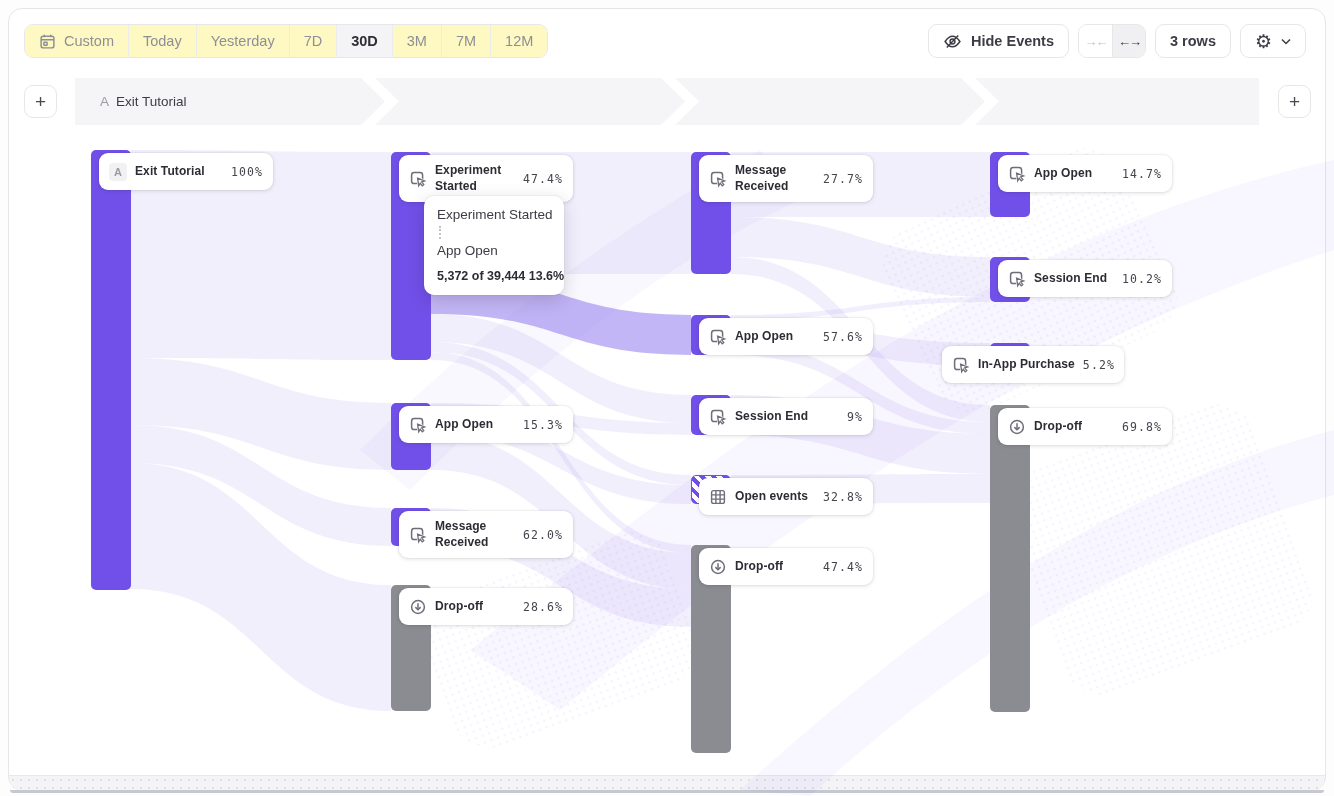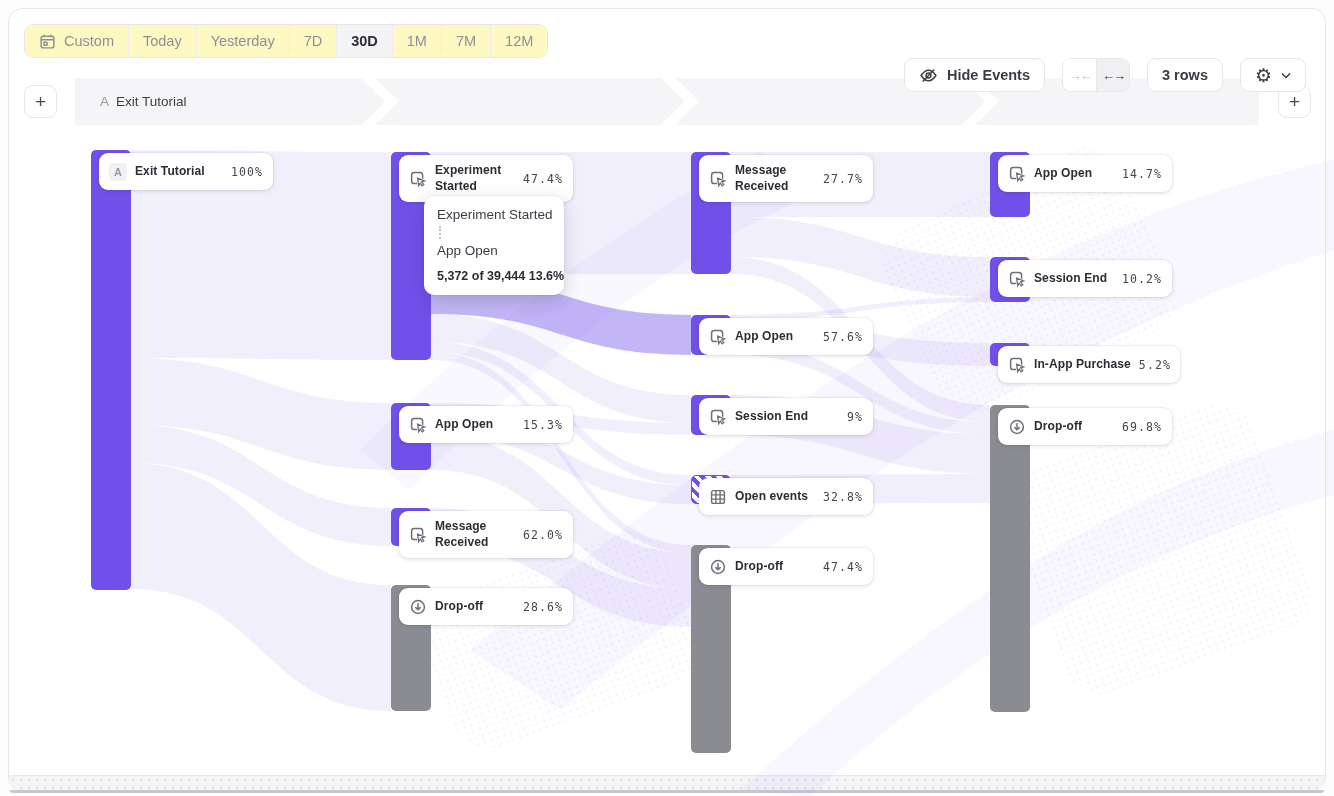--- a/index.html
+++ b/index.html
@@ -19,21 +19,21 @@
     border-radius:0 0 13px 13px;
     background-image:radial-gradient(#dfdfe4 1px, transparent 1.2px);
     background-size:8px 8px;
   }
   .panel-bottomline{
     position:absolute;left:10px;top:790px;width:1314px;height:3px;
     background:#c6c9cf;border-radius:0 0 3px 3px;
   }
   
   .toolbar{position:absolute;left:24px;right:28px;top:24px;height:34px;display:flex;justify-content:space-between;z-index:30;}
-  .btn-row{display:flex;gap:17px;margin-top:34px;}
+  .btn-row{display:flex;gap:9px;}
   .seg-group{display:flex;align-items:stretch;height:34px;border:1px solid #e7e7ea;border-radius:9px;background:#fff;overflow:hidden;}
   .seg{display:flex;align-items:center;gap:8px;padding:0 14px;font-size:14.5px;color:#8e8e97;cursor:pointer;border-left:1px solid #ececef;background:#fef9c3;white-space:nowrap;}
   .seg:first-child{border-left:none;}
   .seg.sel{background:#f4f4f6;color:#2e2e36;font-weight:700;}
   .tool-btn{display:flex;align-items:center;gap:9px;height:34px;padding:0 14px;border:1px solid #e7e7ea;border-radius:9px;background:#fff;font-size:14.5px;font-weight:600;color:#3c3c45;cursor:pointer;white-space:nowrap;}
   .arrow-seg{display:flex;height:34px;border:1px solid #e7e7ea;border-radius:9px;overflow:hidden;}
   .arrow-seg .aseg{width:33px;display:flex;align-items:center;justify-content:center;font-size:13px;letter-spacing:-2px;cursor:pointer;background:#fff;}
   .aseg.disabled{color:#c2c2ca;}
   .aseg.active{background:#f0f0f2;color:#34343c;border-left:1px solid #e7e7ea;}
   .gear-glyph{font-size:19px;line-height:1;color:#3c3c45;font-weight:400;}
@@ -131,21 +131,21 @@
         <div class="seg">
           <span>Yesterday</span>
         </div>
         <div class="seg">
           <span>7D</span>
         </div>
         <div class="seg sel">
           <span>30D</span>
         </div>
         <div class="seg">
-          <span>1M</span>
+          <span>3M</span>
         </div>
         <div class="seg">
           <span>7M</span>
         </div>
         <div class="seg">
           <span>12M</span>
         </div>
       </div>
     <div class="btn-row">
       <div class="tool-btn">
@@ -330,21 +330,21 @@
           <svg width="18" height="18" viewBox="0 0 18 18">
             <rect x="2.6" y="2.6" width="11" height="11" rx="2.6" fill="none" stroke="#6e6e78" stroke-width="1.5"></rect>
             <path d="M8.6 8.2 L15.6 10.9 L12.7 11.9 L14.8 14.6 L13.2 15.9 L11.2 13.1 L9.7 15.7 Z" fill="none" stroke="#ffffff" stroke-width="2.6"></path>
             <path d="M8.6 8.2 L15.6 10.9 L12.7 11.9 L14.8 14.6 L13.2 15.9 L11.2 13.1 L9.7 15.7 Z" fill="#ffffff" stroke="#6e6e78" stroke-width="1.3"></path>
           </svg>
         </span>
         <span class="lbl" style="white-space:nowrap;">Session End</span>
         <span class="pct">10.2%</span>
       </div>
       <div class="bar event" style="left: 990px; top: 343px; height: 23px; width: 40px;"></div>
-      <div class="node-card" style="left: 998px; top: 346px; width: 182px;">
+      <div class="node-card" style="left: 942px; top: 346px; width: 182px;">
         <span class="ic">
           <svg width="18" height="18" viewBox="0 0 18 18">
             <rect x="2.6" y="2.6" width="11" height="11" rx="2.6" fill="none" stroke="#6e6e78" stroke-width="1.5"></rect>
             <path d="M8.6 8.2 L15.6 10.9 L12.7 11.9 L14.8 14.6 L13.2 15.9 L11.2 13.1 L9.7 15.7 Z" fill="none" stroke="#ffffff" stroke-width="2.6"></path>
             <path d="M8.6 8.2 L15.6 10.9 L12.7 11.9 L14.8 14.6 L13.2 15.9 L11.2 13.1 L9.7 15.7 Z" fill="#ffffff" stroke="#6e6e78" stroke-width="1.3"></path>
           </svg>
         </span>
         <span class="lbl" style="white-space:nowrap;">In-App Purchase</span>
         <span class="pct">5.2%</span>
       </div>

